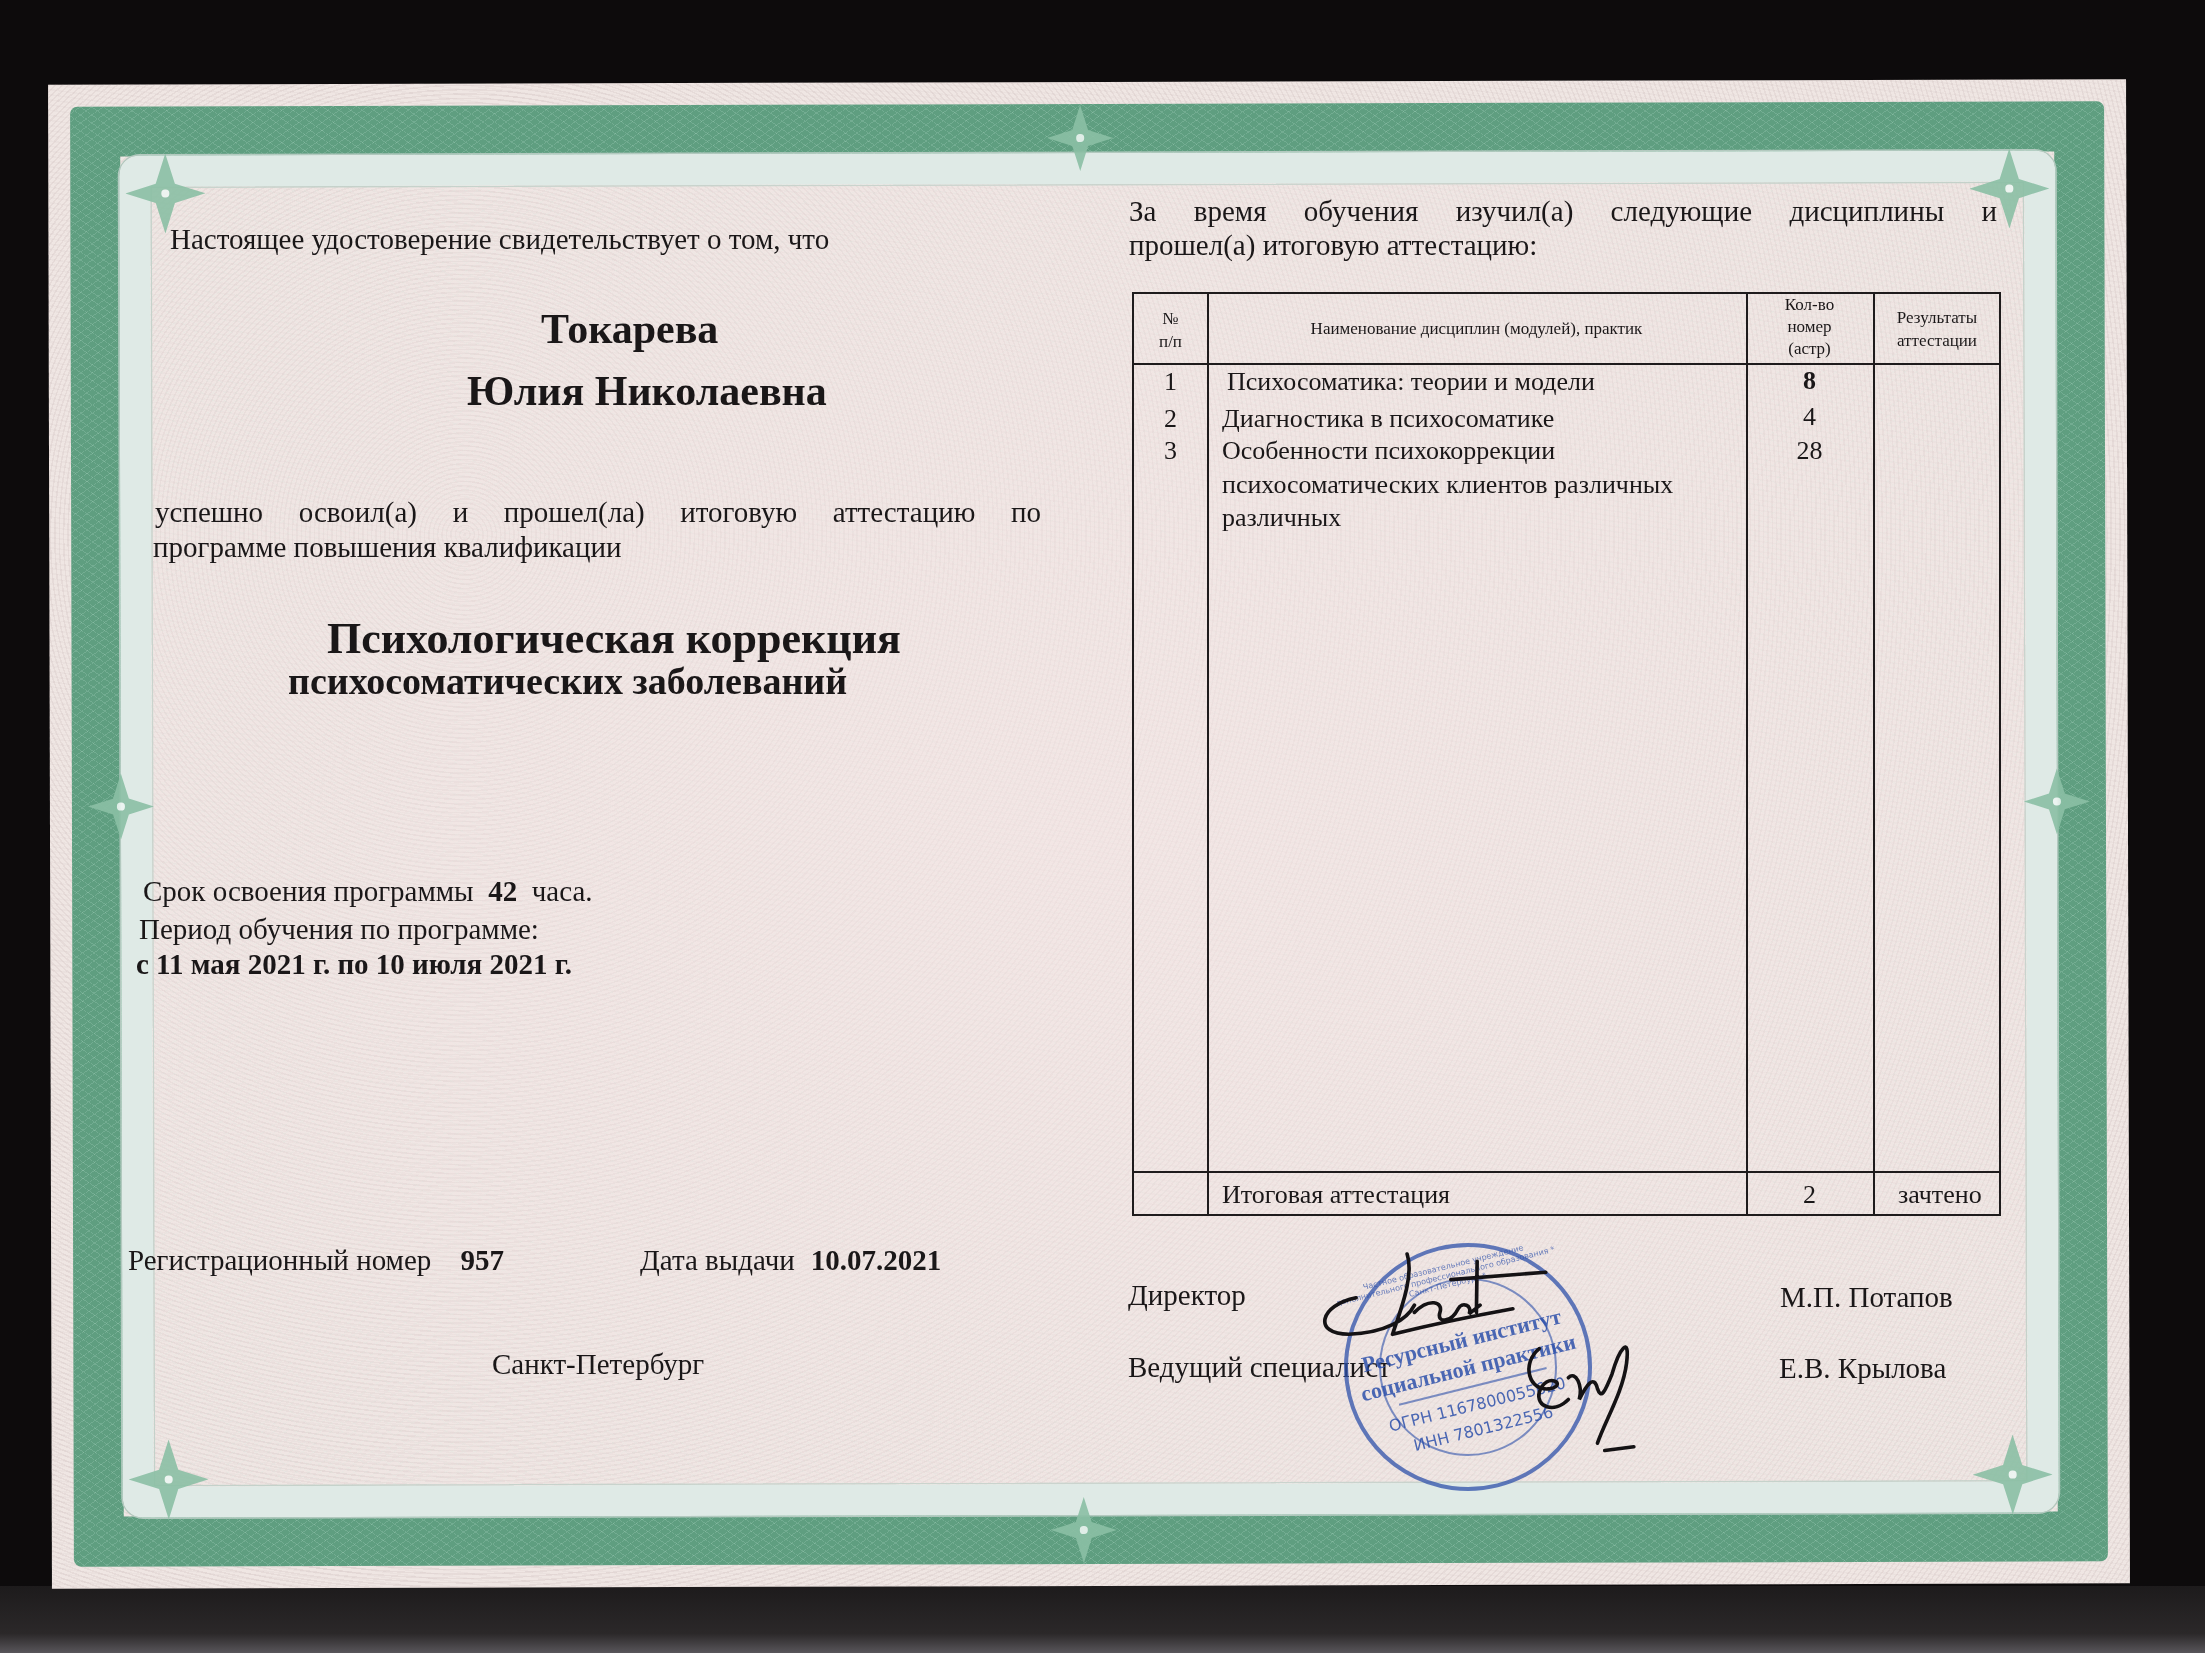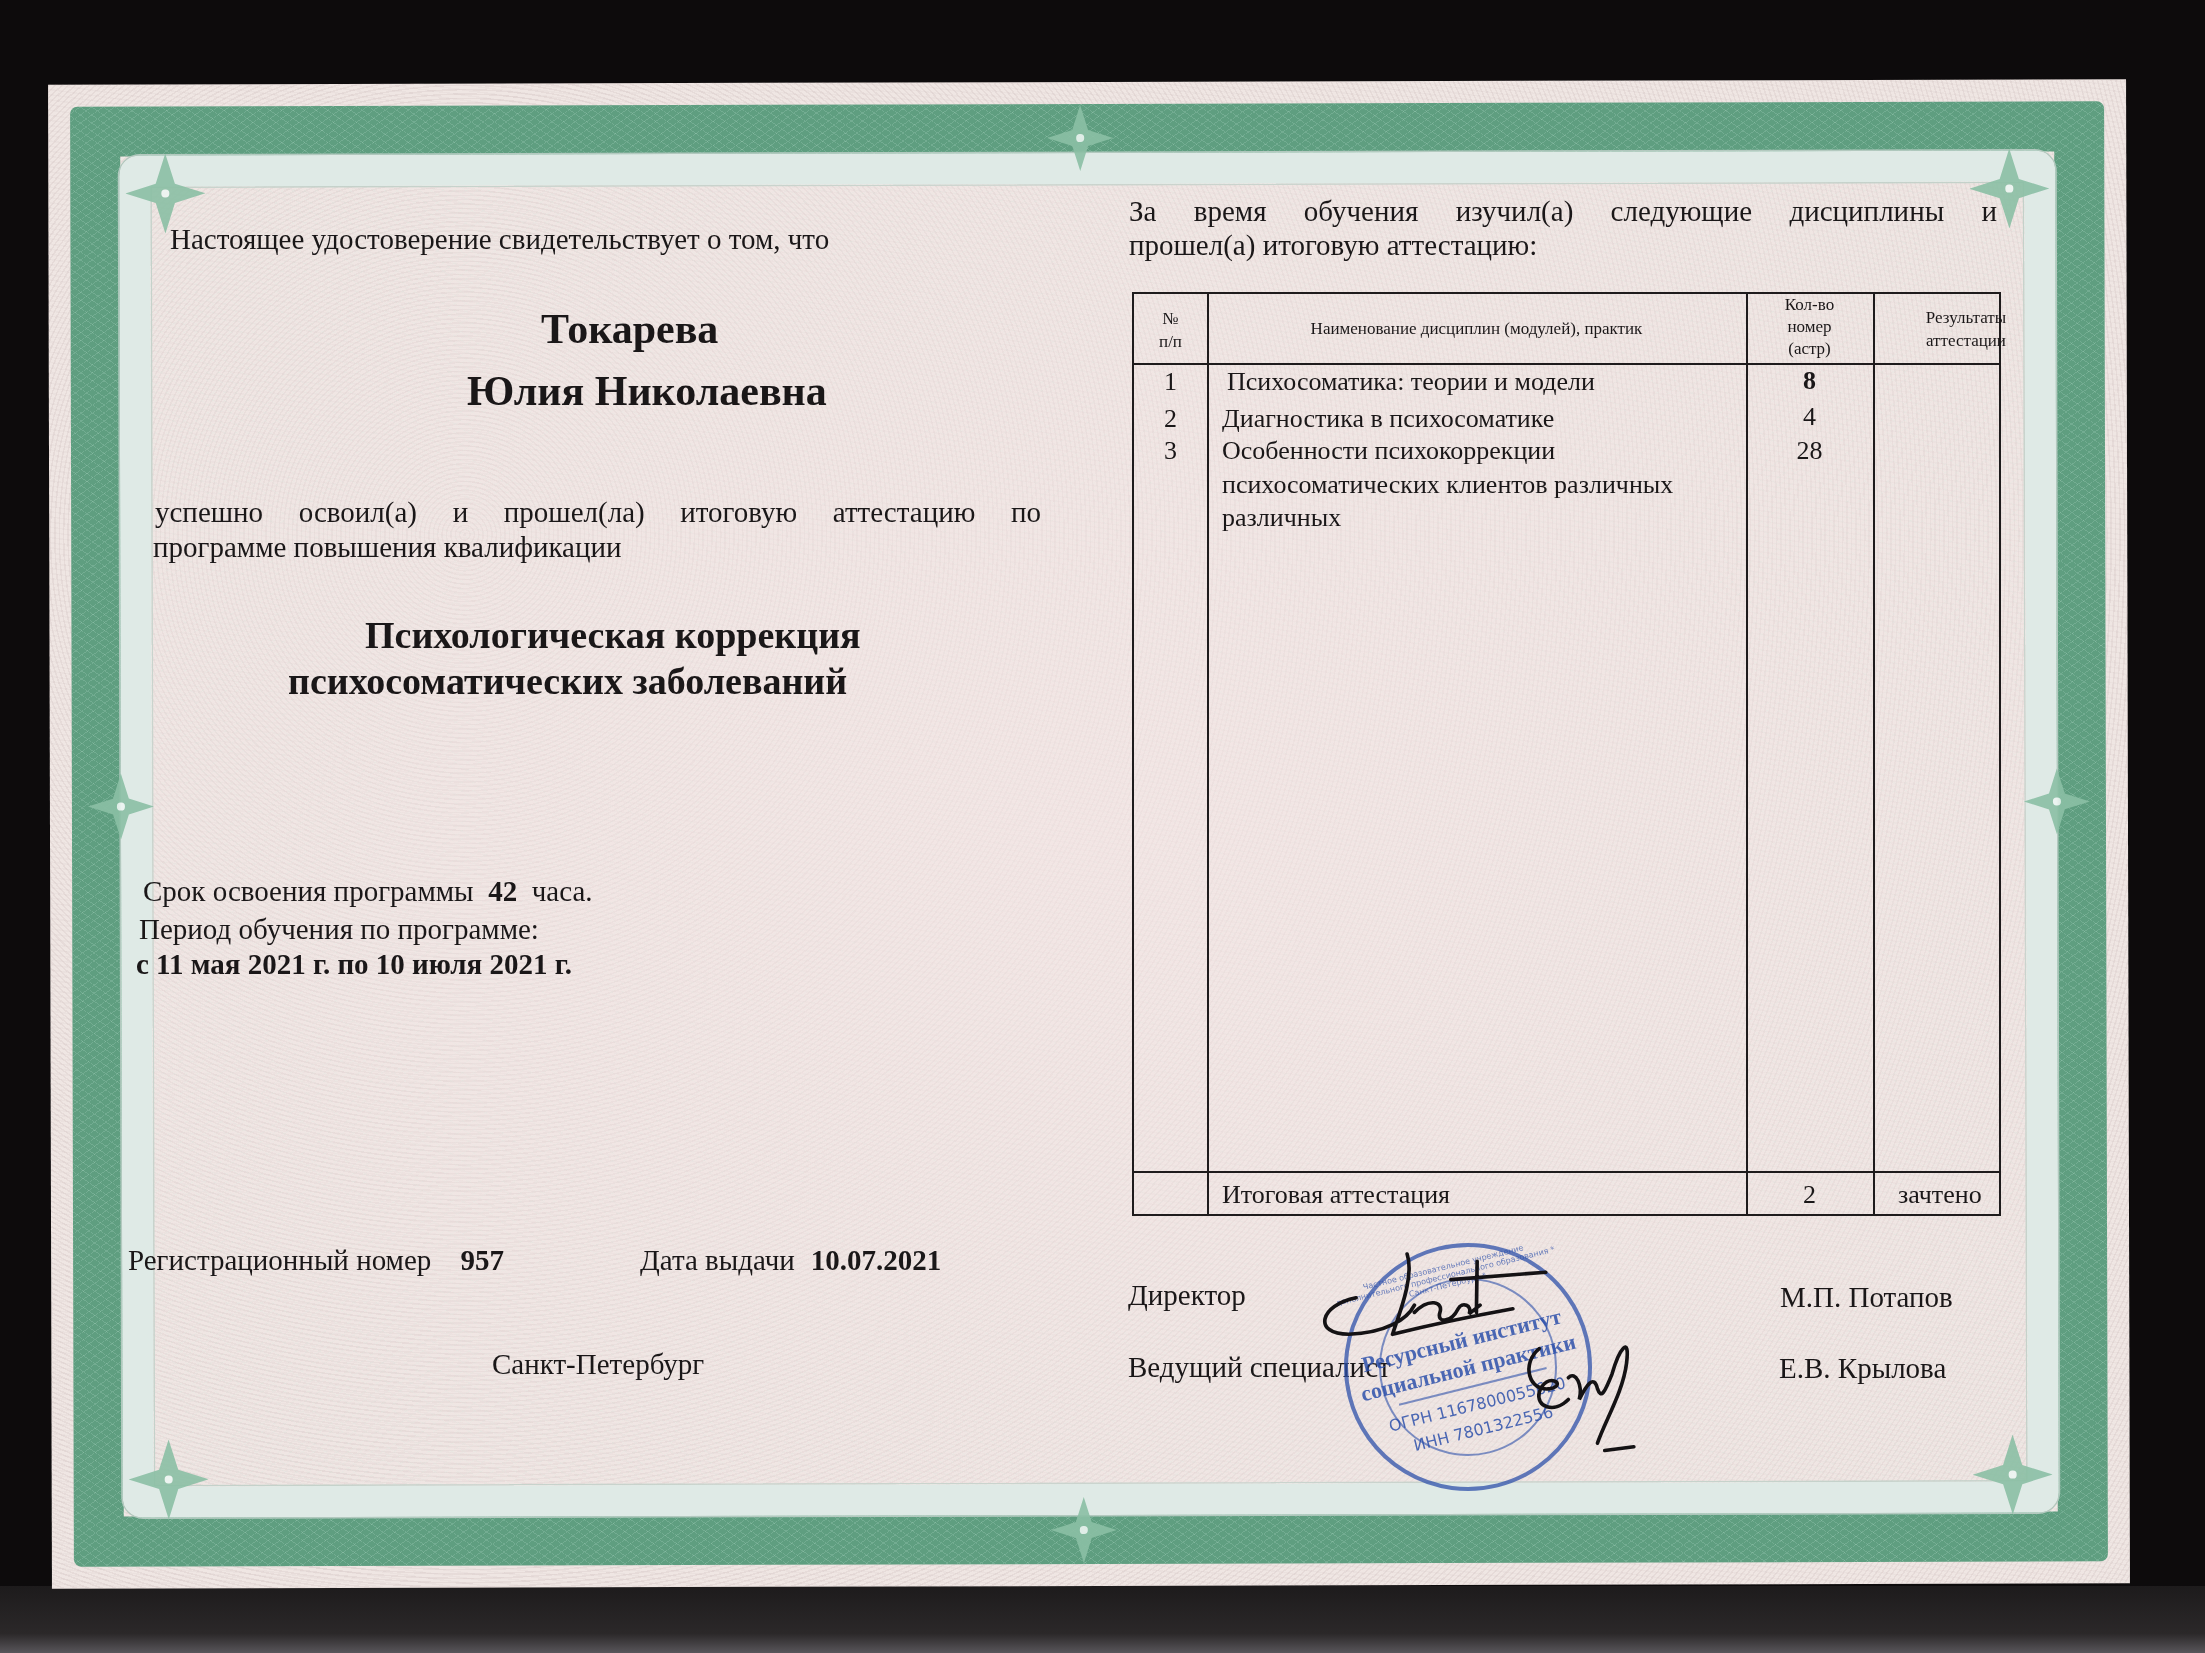--- a/index.html
+++ b/index.html
@@ -116,21 +116,21 @@
 </div>
 
 <div class="txt f44" style="left:170px; top:223px;">Настоящее удостоверение свидетельствует о том, что</div>
 
 <div class="txt f48 bold" style="left:541px; top:305px;">Токарева</div>
 <div class="txt f48 bold" style="left:467px; top:367px;">Юлия Николаевна</div>
 
 <div class="txt f44 justify" style="left:155px; top:496px; width:886px;">успешно освоил(а) и прошел(ла) итоговую аттестацию по</div>
 <div class="txt f44" style="left:153px; top:531px;">программе повышения квалификации</div>
 
-<div class="txt bold" style="left:327px; top:613px; font-size:38px;margin-left:38px;">Психологическая коррекция</div>
+<div class="txt bold" style="left:327px; top:613px; font-size:44px;">Психологическая коррекция</div>
 <div class="txt bold" style="left:288px; top:659px; font-size:38px;">психосоматических заболеваний</div>
 
 <div class="txt f44" style="left:143px; top:831px;margin-top:44px;">
   <span>Срок освоения программы</span>
   <span class="bold" style="margin:0 7.3px;">42</span>
   <span>часа.</span>
 </div>
 
 <div class="txt f44" style="left:139px; top:913px;">Период обучения по программе:</div>
 <div class="txt f44 bold" style="left:136px; top:948px;">с 11 мая 2021 г. по 10 июля 2021 г.</div>
@@ -159,21 +159,21 @@
   <div class="th" style="left:0; width:73px; top:13px;">
     <div>№</div>
     <div>п/п</div>
   </div>
   <div class="th" style="left:73px; width:539px; top:23px;">Наименование дисциплин (модулей), практик</div>
   <div class="th" style="left:612px; width:127px; top:0px; line-height:22px;">
     <div>Кол-во</div>
     <div>номер</div>
     <div>(астр)</div>
   </div>
-  <div class="th" style="left:739px; width:128px; top:11.7px;margin-left:29px;">
+  <div class="th" style="left:739px; width:128px; top:11.7px;">
     <div>Результаты</div>
     <div>аттестации</div>
   </div>
 
   <div class="cell center" style="left:0; width:73px; top:71px;">1</div>
   <div class="cell" style="left:93px; top:71px;">Психосоматика: теории и модели</div>
   <div class="cell center bold" style="left:612px; width:127px; top:70px;">8</div>
 
   <div class="cell center" style="left:0; width:73px; top:108px;">2</div>
   <div class="cell" style="left:88px; top:108px;">Диагностика в психосоматике</div>

